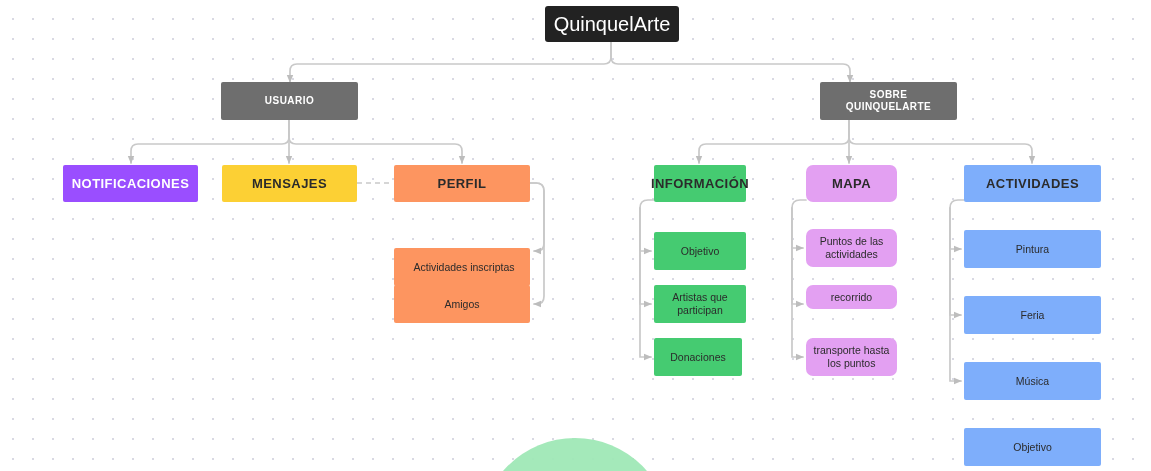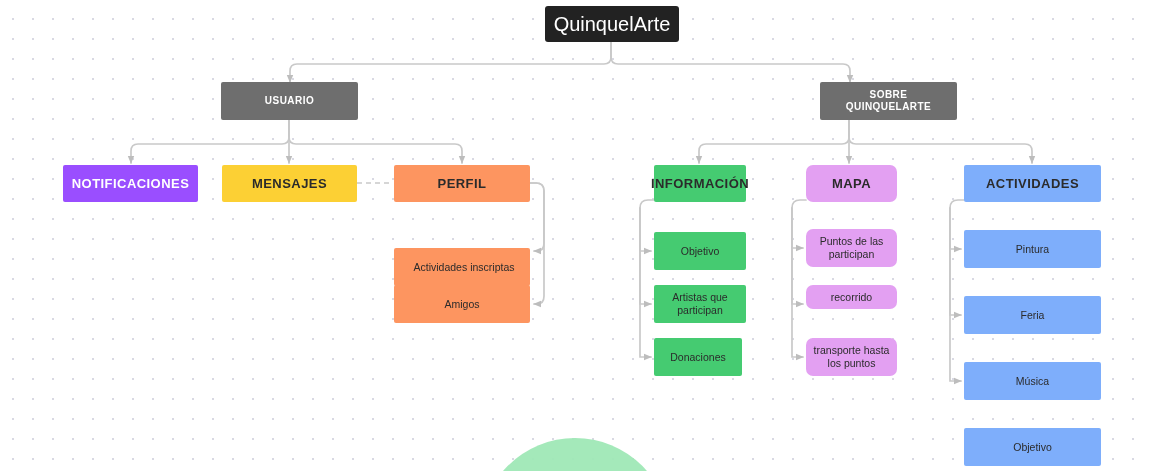--- a/index.html
+++ b/index.html
@@ -130,21 +130,21 @@
 <div class="node n-head c-green" style="left:654px;top:165px;width:92px;height:37px;">INFORMACIÓN</div>
 
 <div class="node n-leaf c-green" style="left:654px;top:232px;width:92px;height:38px;">Objetivo</div>
 
 <div class="node n-leaf c-green" style="left:654px;top:285px;width:92px;height:38px;">Artistas que participan</div>
 
 <div class="node n-leaf c-green" style="left:654px;top:338px;width:88px;height:38px;">Donaciones</div>
 
 <div class="node n-head c-violet" style="left:806px;top:165px;width:91px;height:37px;">MAPA</div>
 
-<div class="node n-leaf c-violet" style="left:806px;top:229px;width:91px;height:38px;">Puntos de las participan</div>
+<div class="node n-leaf c-violet" style="left:806px;top:229px;width:91px;height:38px;">Puntos de las actividades</div>
 
 <div class="node n-leaf c-violet" style="left:806px;top:285px;width:91px;height:24px;">recorrido</div>
 
 <div class="node n-leaf c-violet" style="left:806px;top:338px;width:91px;height:38px;">transporte hasta los puntos</div>
 
 <div class="node n-head c-blue" style="left:964px;top:165px;width:137px;height:37px;">ACTIVIDADES</div>
 
 <div class="node n-leaf c-blue" style="left:964px;top:230px;width:137px;height:38px;">Pintura</div>
 
 <div class="node n-leaf c-blue" style="left:964px;top:296px;width:137px;height:38px;">Feria</div>

